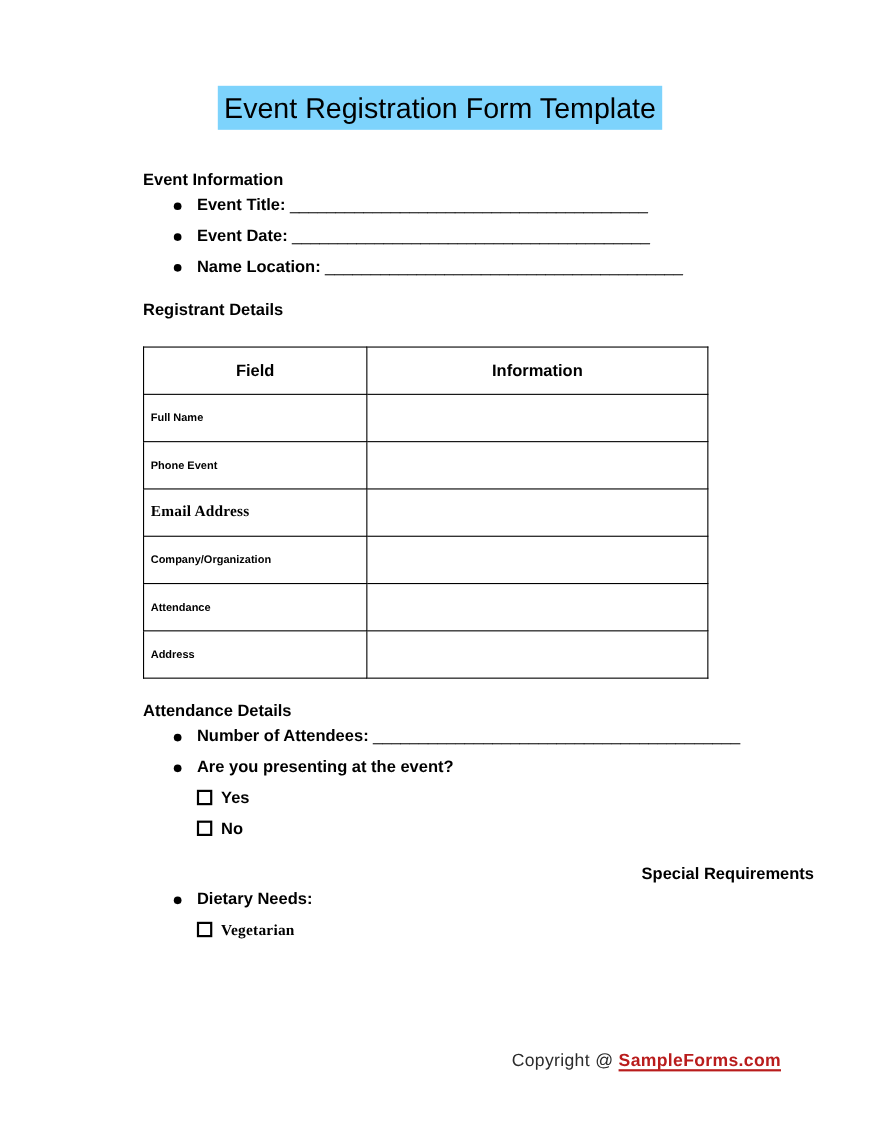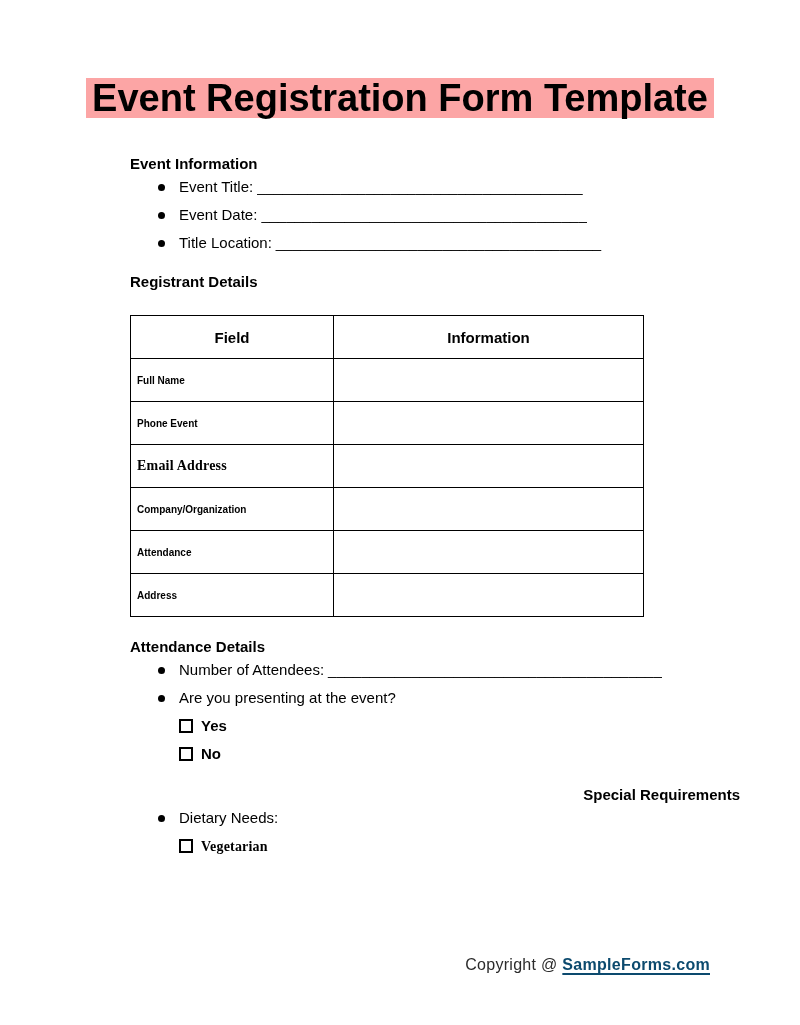--- a/index.html
+++ b/index.html
@@ -8,23 +8,23 @@
     width:800px;
     height:1025px;
     background:#ffffff;
     font-family:"Liberation Sans","DejaVu Sans",sans-serif;
     color:#000000;
     overflow:hidden;
   }
   .title-row{padding-top:78px;text-align:center;}
   .doc-title{
     display:inline-block;
-    background:#fca5a5;
-    font-size:38px;
-    font-weight:700;
+    background:#7dd3fc;
+    font-size:26px;
+    font-weight:400;
     line-height:40px;
     padding:0 6px;
     white-space:nowrap;
   }
   .content{margin:0 60px 11px 86px;padding-left:44px;}
   h2{font-size:15px;font-weight:700;margin:0;line-height:18px;}
   .h-event{margin-top:37px;}
   .h-registrant{margin-top:16px;}
   .h-attendance{margin-top:21px;}
   .h-special{margin-top:18px;text-align:right;}
@@ -34,21 +34,21 @@
     content:"";
     position:absolute;
     left:28px;top:11px;
     width:7px;height:7px;
     border-radius:50%;
     background:#000;
   }
   .list-event{margin-top:25px;}
   .list-attendance{margin-top:22px;}
   .list-special{margin-top:23px;}
-  .lbl{font-weight:400;text-align:center;}
+  .lbl{font-weight:700;text-align:center;}
   .fill-line{font-weight:400;margin-left:4px;letter-spacing:0;}
   table.reg-table{
     border-collapse:collapse;
     margin-top:24px;
     width:513px;
     table-layout:fixed;
   }
   .reg-table th,.reg-table td{border:1px solid #000;}
   .reg-table thead th{
     height:42px;font-size:15px;font-weight:700;
@@ -74,21 +74,21 @@
   }
   .footer{
     position:absolute;
     top:956px;right:90px;
     font-size:16px;
     color:#2b2b2b;
     letter-spacing:0.3px;
     white-space:nowrap;
   }
   .footer-link{
-    color:#0c4a6e;
+    color:#b91c1c;
     font-weight:700;
     text-decoration:underline;
     text-decoration-thickness:2px;
     text-underline-offset:3px;
   }
 </style>
 </head>
 <body>
 
 <div class="page">
@@ -102,21 +102,21 @@
     <h2 class="h-event">Event Information</h2>
 
     <ul class="blist list-event">
       <li>
         <span class="lbl">Event Title:</span><span class="fill-line">_______________________________________</span>
       </li>
       <li>
         <span class="lbl">Event Date:</span><span class="fill-line">_______________________________________</span>
       </li>
       <li>
-        <span class="lbl">Title Location:</span><span class="fill-line">_______________________________________</span>
+        <span class="lbl">Name Location:</span><span class="fill-line">_______________________________________</span>
       </li>
     </ul>
 
     <h2 class="h-registrant">Registrant Details</h2>
 
     <table class="reg-table">
       <colgroup>
           <col class="col-field">
           <col class="col-info">
         </colgroup>

